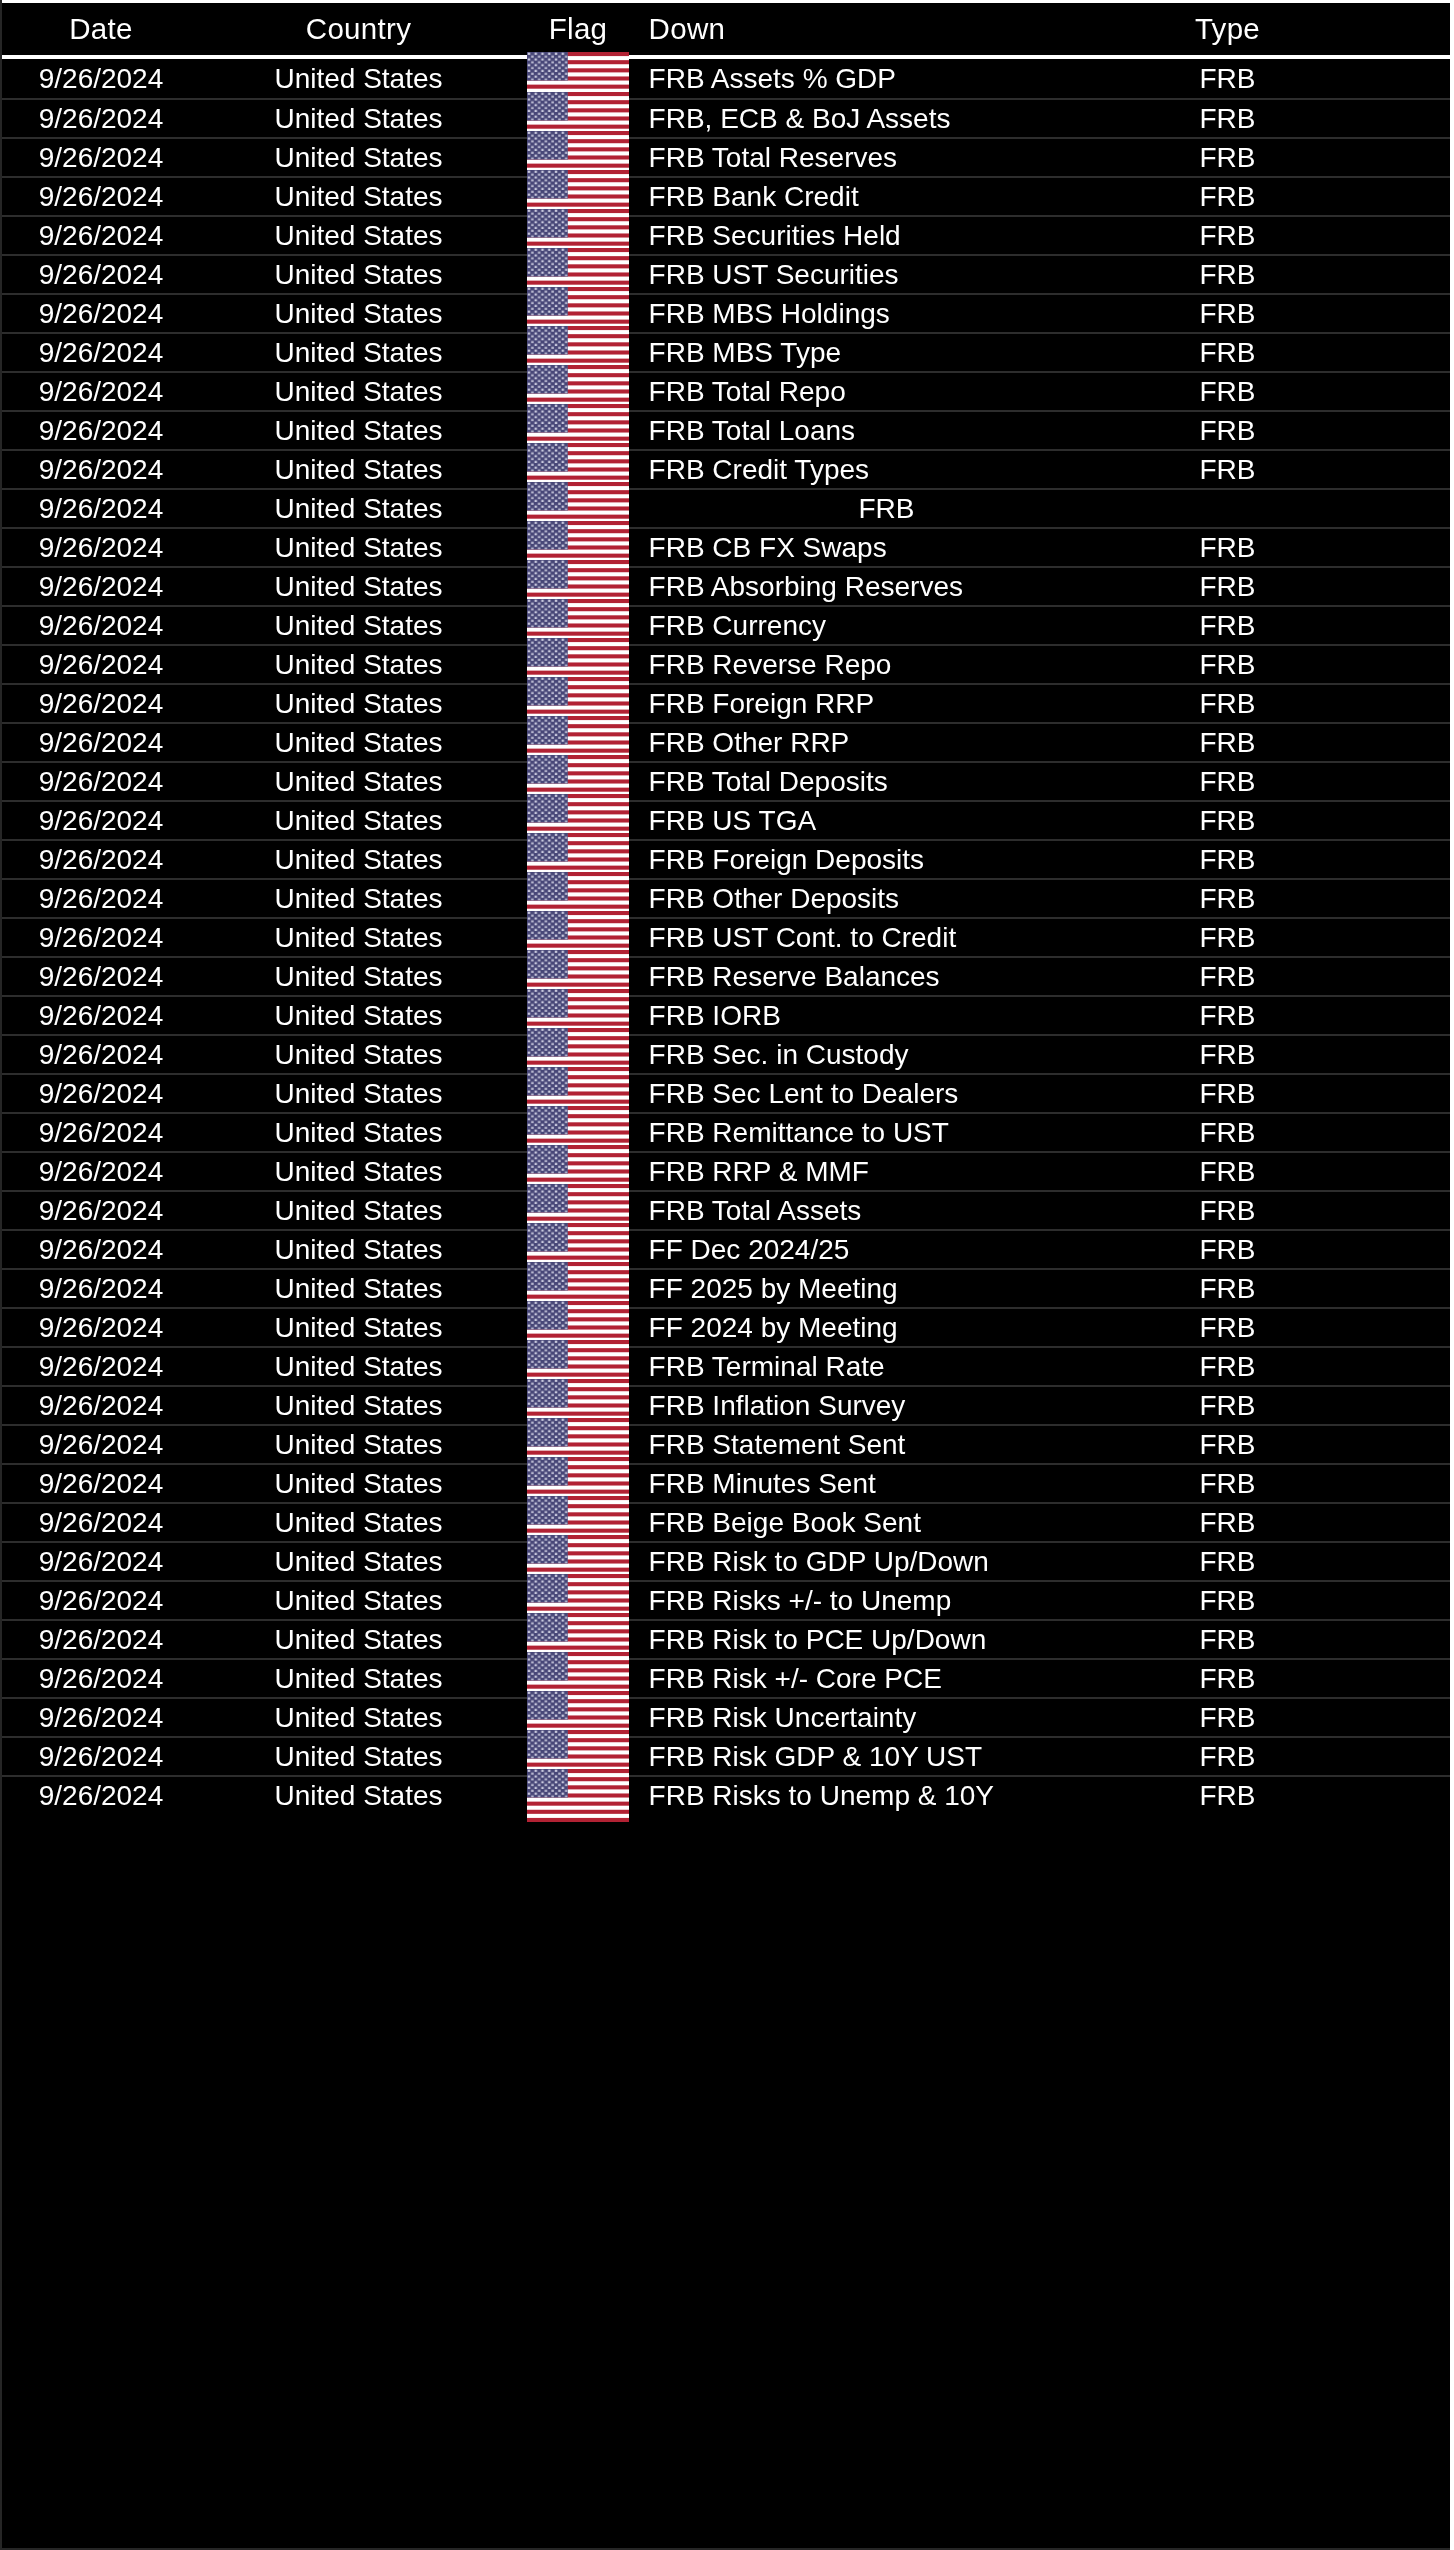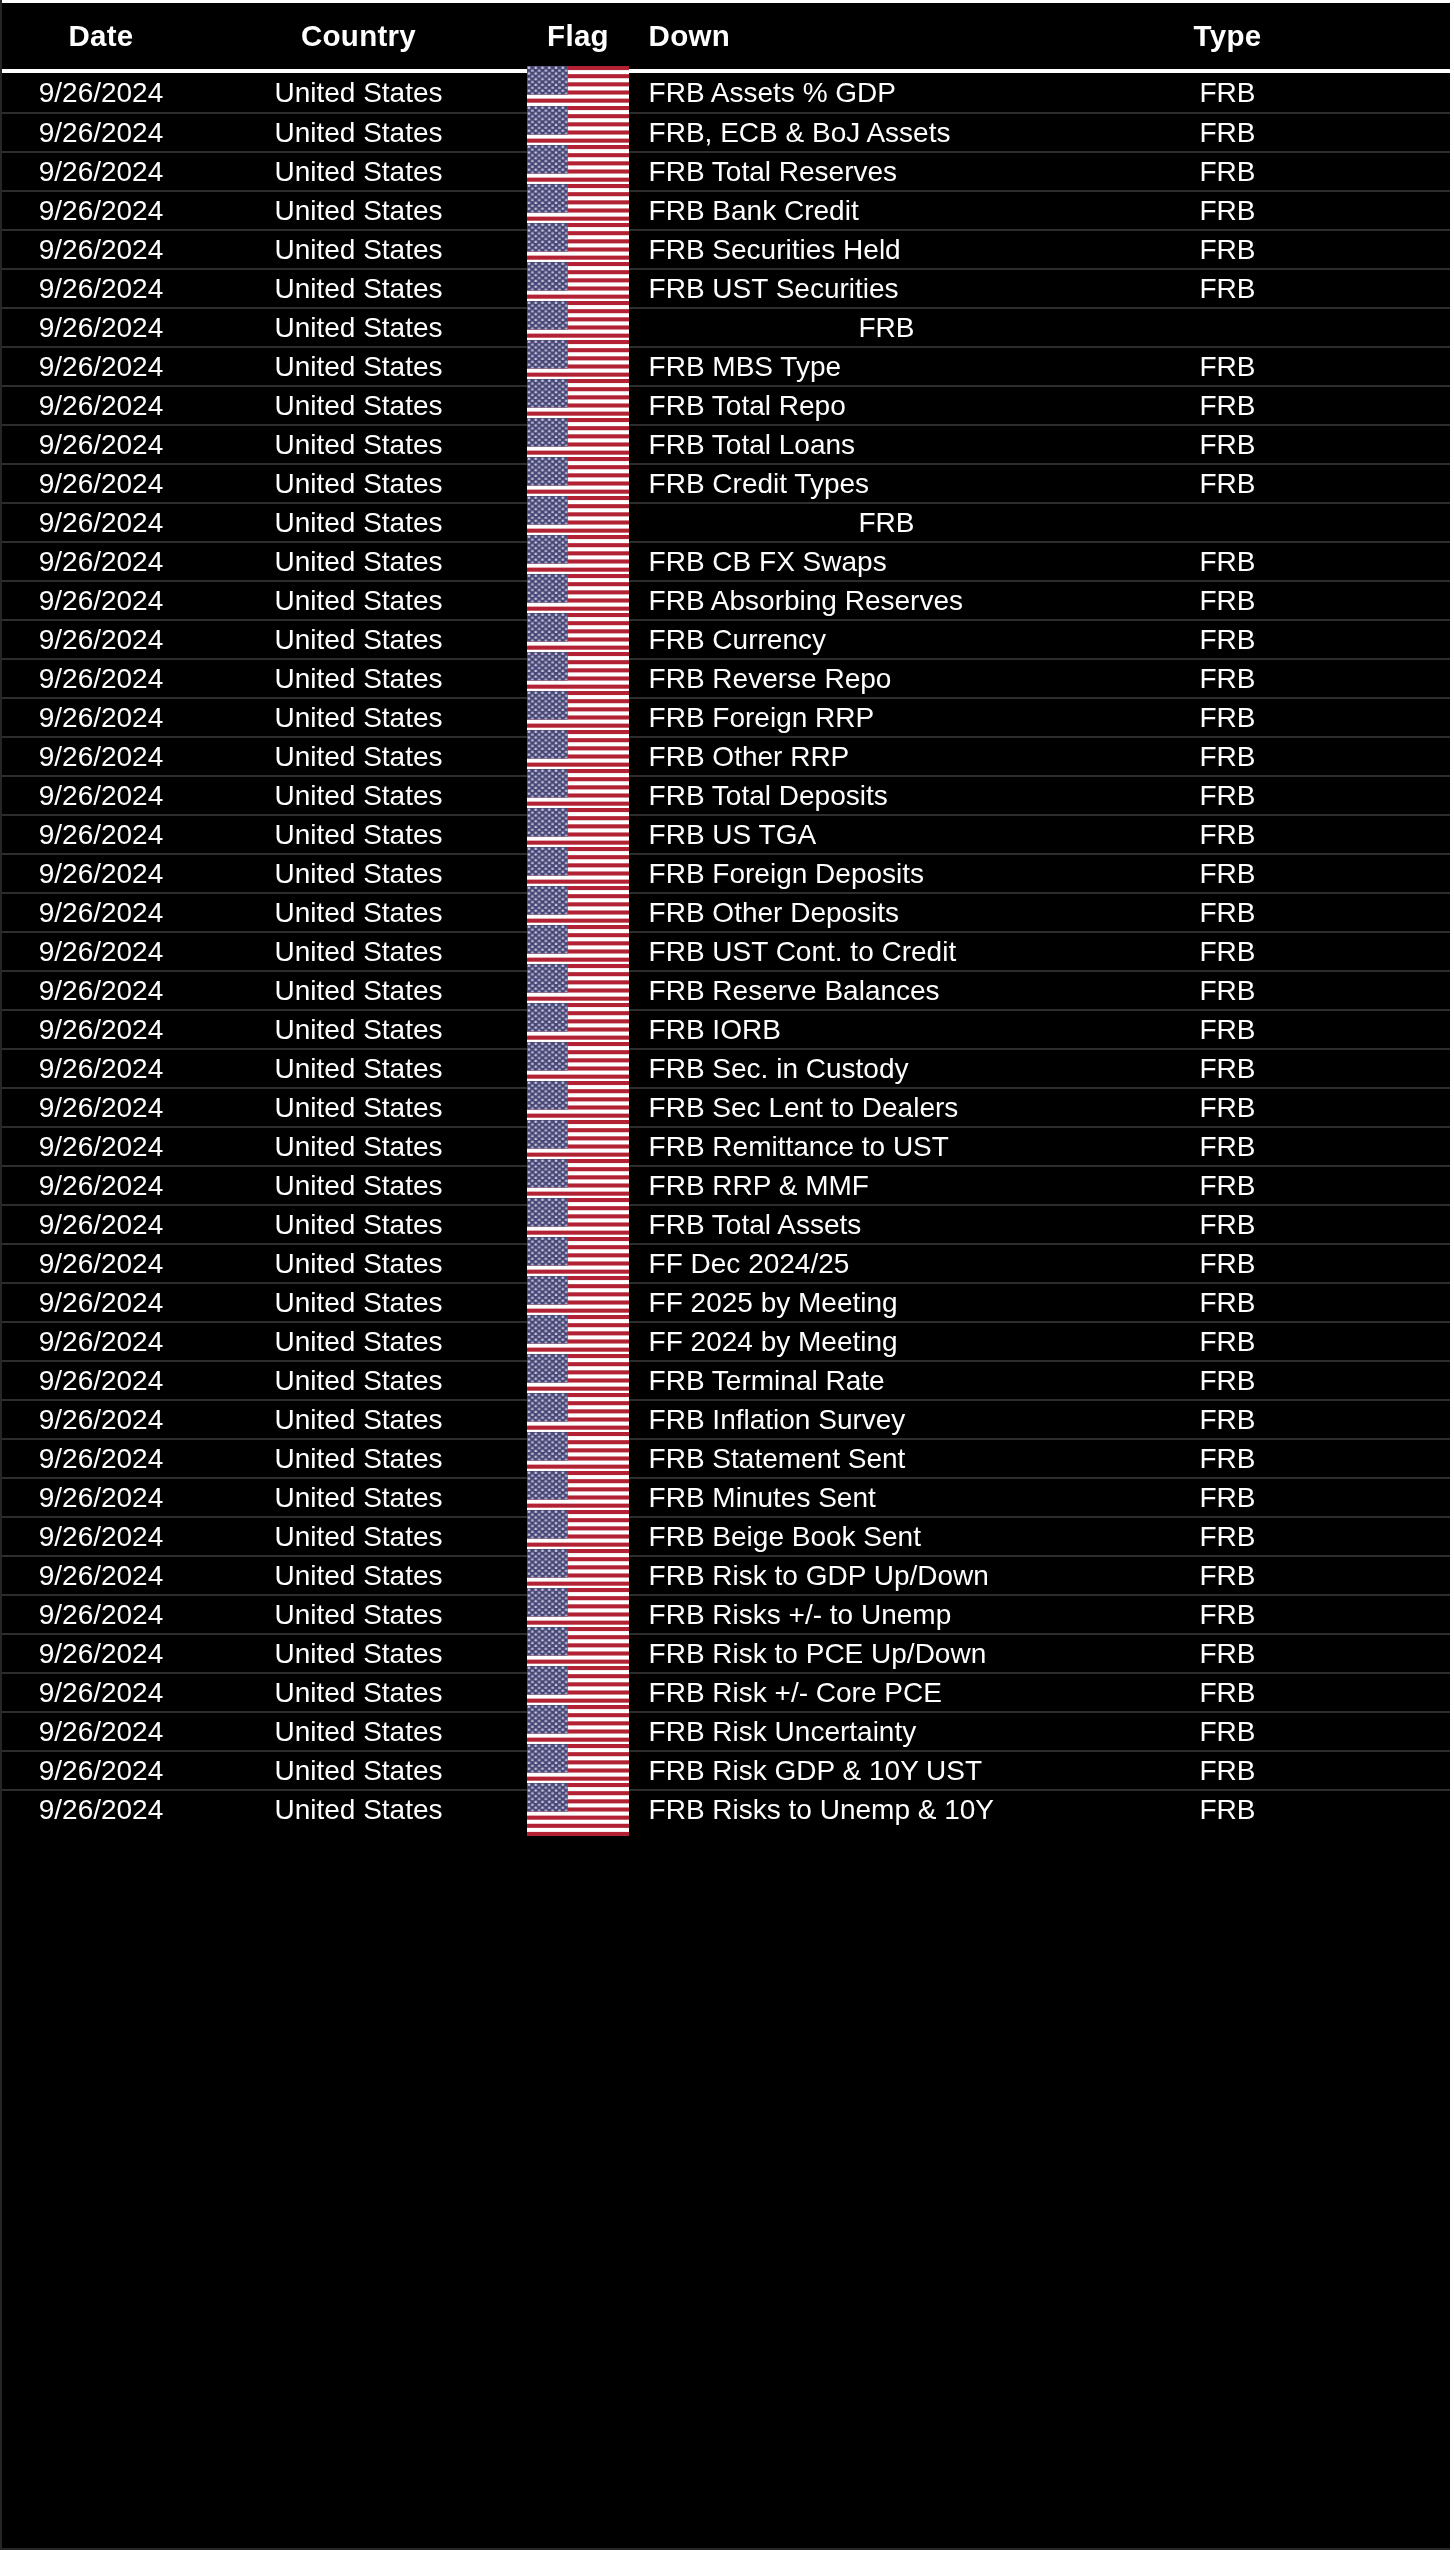--- a/index.html
+++ b/index.html
@@ -25,24 +25,24 @@
     background: #fff; z-index: 5;
   }
   .grid-row {
     display: grid;
     grid-template-columns: 198px 317px 122px 495px 187px 1fr;
     align-items: center;
     width: 1449px;
     background: #000;
   }
   .header-row {
-    height: 66px;
+    height: 52px;
     margin-top: 2.8px;
     font-size: 29.5px;
-    font-weight: 700;
+    font-weight: 400;
     letter-spacing: 0.3px;
   }
   .header-underline {
     width: 1449px; height: 4.5px; background: #fff;
   }
   .data-row { height: 39px; font-size: 28px; }
   .tbody .data-row + .data-row { border-top: 2.3px solid #2d2d2d; }
   .cell { white-space: nowrap; overflow: hidden; }
   .c-date    { text-align: center; }
   .c-country { text-align: center; }
@@ -222,20 +222,21 @@
         <rect x="0" y="15.38" width="190" height="7.7" fill="#b22234"></rect>
         <rect x="0" y="30.77" width="190" height="7.7" fill="#b22234"></rect>
         <rect x="0" y="46.15" width="190" height="7.7" fill="#b22234"></rect>
         <rect x="0" y="61.54" width="190" height="7.7" fill="#b22234"></rect>
         <rect x="0" y="76.92" width="190" height="7.7" fill="#b22234"></rect>
         <rect x="0" y="92.3" width="190" height="7.7" fill="#b22234"></rect>
         <rect x="0" y="0" width="76" height="53.9" fill="#474677"></rect>
         <rect x="0" y="0" width="76" height="53.9" fill="url(#starpat)"></rect>
       </svg>
     </div>
+    <div class="cell c-chart">FRB MBS Holdings</div>
     <div class="cell c-type">FRB</div>
     <div></div>
   </div>
 
   <div class="grid-row data-row">
     <div class="cell c-date">9/26/2024</div>
     <div class="cell c-country">United States</div>
     <div class="cell c-flag">
       <svg class="flag" viewBox="0 0 190 100" preserveAspectRatio="none">
         <rect x="0" y="0" width="190" height="100" fill="#ffffff"></rect>

